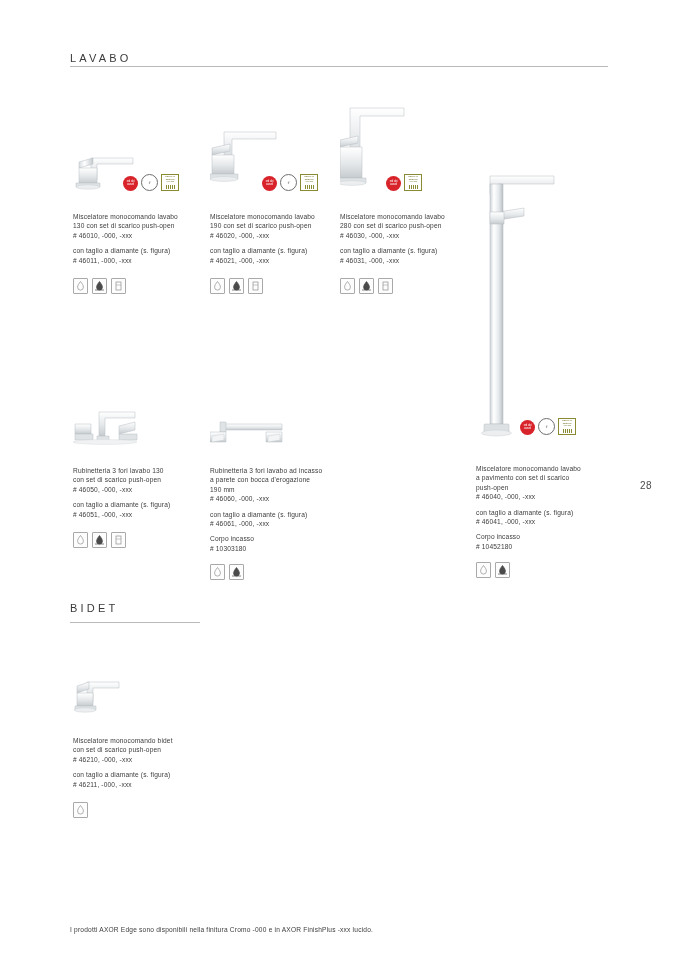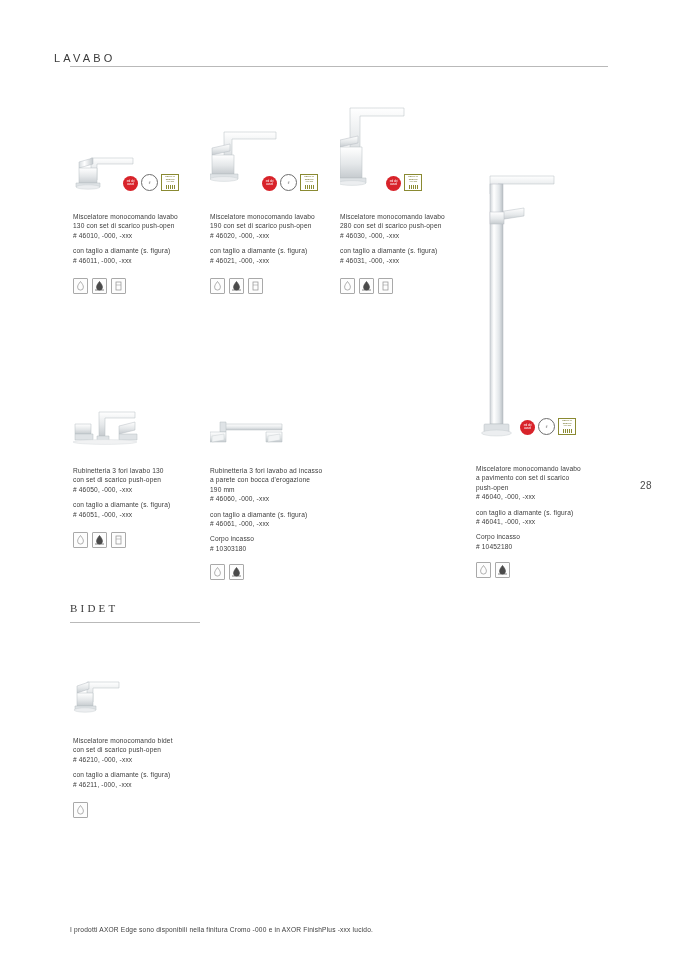--- a/index.html
+++ b/index.html
@@ -142,21 +142,21 @@
   }
 
   
   .art { position: absolute; }
 </style>
 </head>
 <body>
 
 <div class="page">
 
-  <div class="section-head" style="left:54px; top:52px;">LAVABO</div>
+  <div class="section-head" style="left:70px; top:52px;">LAVABO</div>
   <div class="rule" style="left:70px; top:66px; width:538px;"></div>
 
   <div class="page-number">28</div>
 
   <div class="product" style="left:73px; top:140px;">
     <div class="art" style="left:0; top:0;">
       <svg width="75" height="60" viewBox="0 0 75 60">
         <defs>
           <linearGradient id="g1" x1="0" y1="0" x2="0" y2="1">
             <stop offset="0%" stop-color="#ffffff"></stop>
@@ -516,21 +516,21 @@
       </div>
       <div class="sq-icon">
         <svg width="13" height="14" viewBox="0 0 13 14">
             <path d="M6.5 2.5 C4.6 5 3.6 6.4 3.6 8.2 a2.9 2.9 0 0 0 5.8 0 C9.4 6.4 8.4 5 6.5 2.5 Z" fill="#4a4a4a" stroke="#4a4a4a" stroke-width="0.7"></path>
             <path d="M2 11 h9" stroke="#4a4a4a" stroke-width="0.7"></path>
           </svg>
       </div>
     </div>
   </div>
 
-  <div class="section-head" style="left:70px; top:602px;font-family:Liberation Serif, serif;">BIDET</div>
+  <div class="section-head" style="left:70px; top:602px;">BIDET</div>
   <div class="rule" style="left:70px; top:622px; width:130px;"></div>
 
   <div class="product" style="left:73px; top:668px;">
     <div class="art" style="left:0; top:0;">
       <svg width="75" height="55" viewBox="0 0 75 55">
         <defs>
           <linearGradient id="g7" x1="0" y1="0" x2="0" y2="1">
             <stop offset="0%" stop-color="#ffffff"></stop>
             <stop offset="55%" stop-color="#e4e7e9"></stop>
             <stop offset="100%" stop-color="#c6cbcf"></stop>

